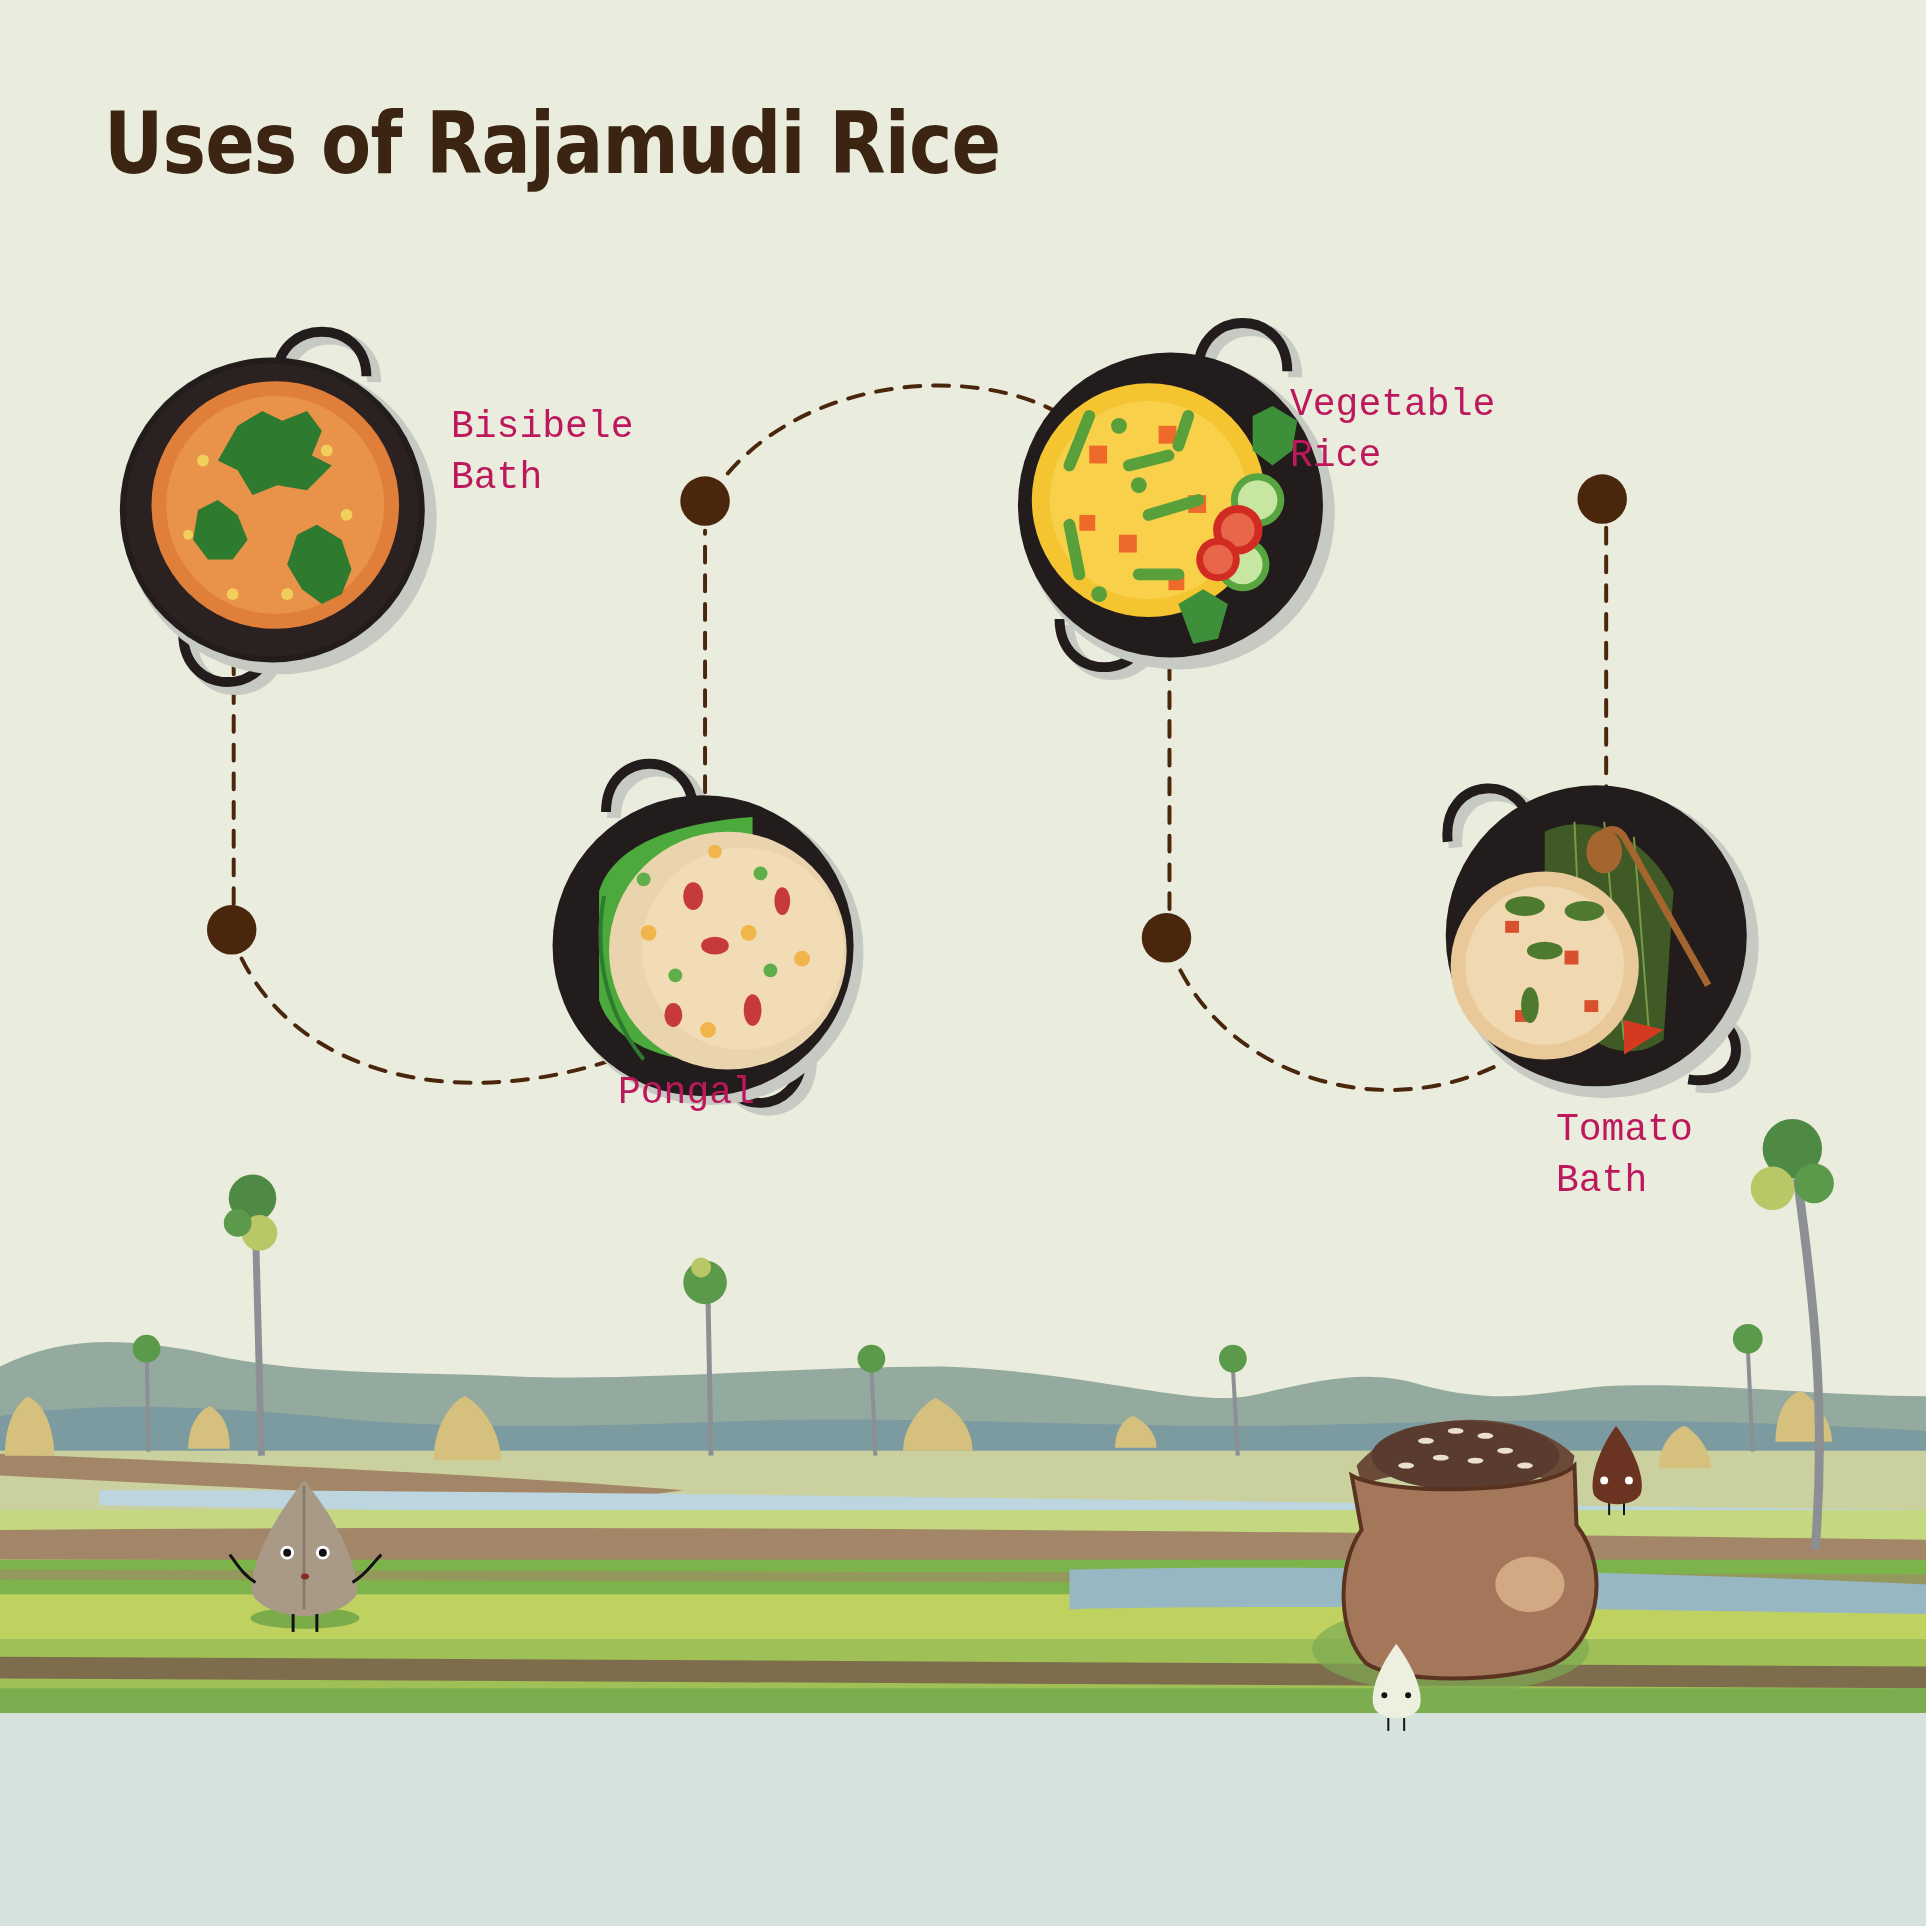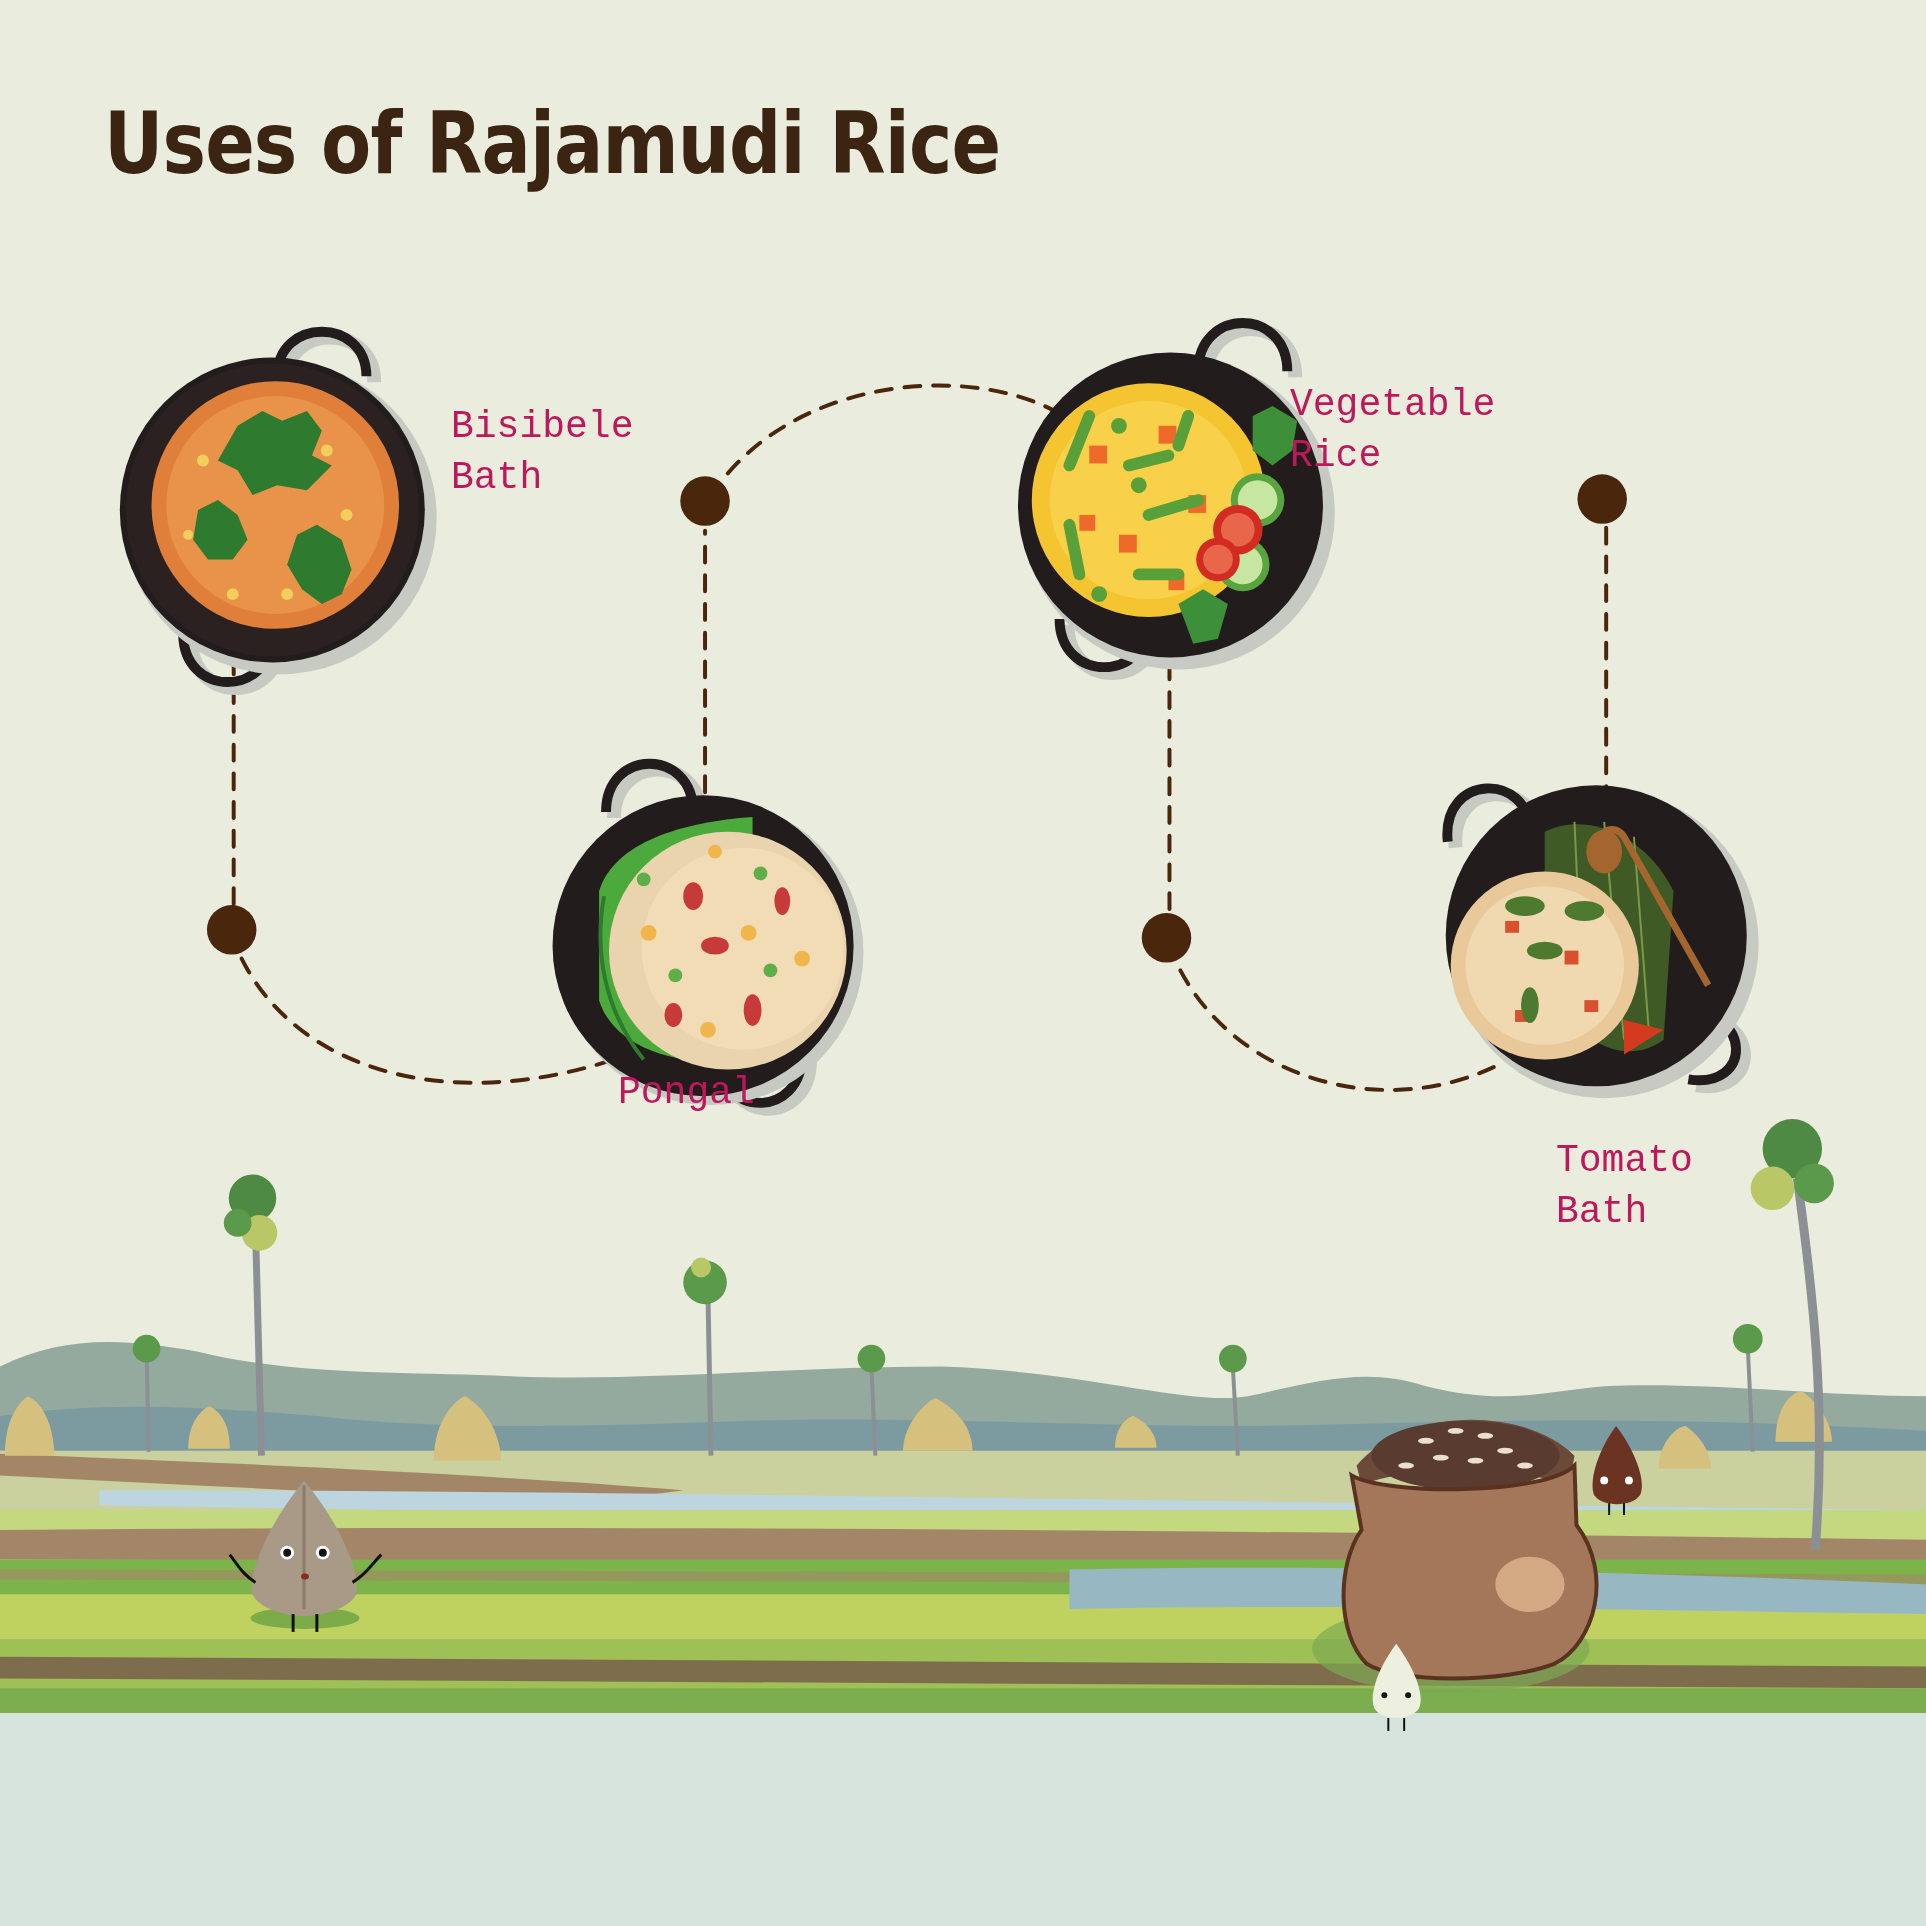--- a/index.html
+++ b/index.html
@@ -186,21 +186,21 @@
   <div>Bisibele</div>
   <div>Bath</div>
 </div>
 <div class="label" style="left:618px; top:1067px;">
   <div>Pongal</div>
 </div>
 <div class="label" style="left:1290px; top:379px;">
   <div>Vegetable</div>
   <div>Rice</div>
 </div>
-<div class="label" style="left:1556px; top:1104px;margin-top:31px;">
+<div class="label" style="left:1556px; top:1104px;">
   <div>Tomato</div>
   <div>Bath</div>
 </div>
 
 <svg class="layer" width="1927" height="1927" viewBox="0 0 1946 1946">
 
   <path d="M0 1380 C 60 1350, 120 1350, 200 1365 C 300 1390, 420 1385, 520 1390 C 650 1395, 800 1380, 950 1380 C 1100 1385, 1200 1420, 1260 1410 C 1330 1395, 1380 1380, 1440 1400 C 1520 1420, 1560 1405, 1620 1400 C 1720 1395, 1840 1410, 1946 1410 L 1946 1480 L 0 1480 Z" fill="#94aa9f"></path>
   <path d="M0 1430 C 100 1415, 200 1420, 320 1430 C 450 1445, 600 1440, 750 1435 C 900 1430, 1100 1440, 1250 1440 C 1400 1440, 1600 1425, 1946 1445 L 1946 1480 L 0 1480 Z" fill="#7c9ba0"></path>
 
   <rect x="0" y="1465" width="1946" height="120" fill="#cad19f"></rect>

